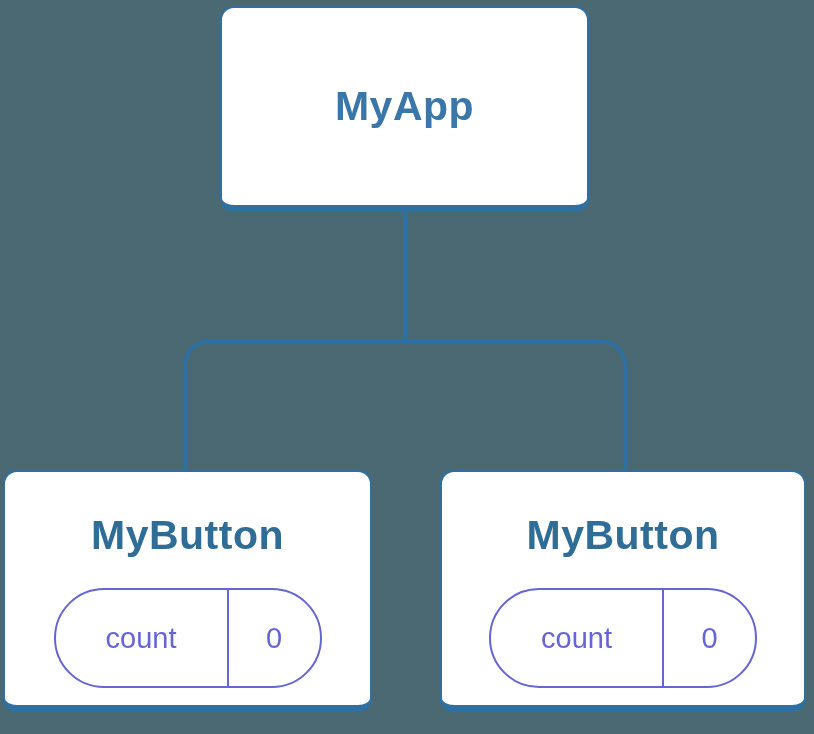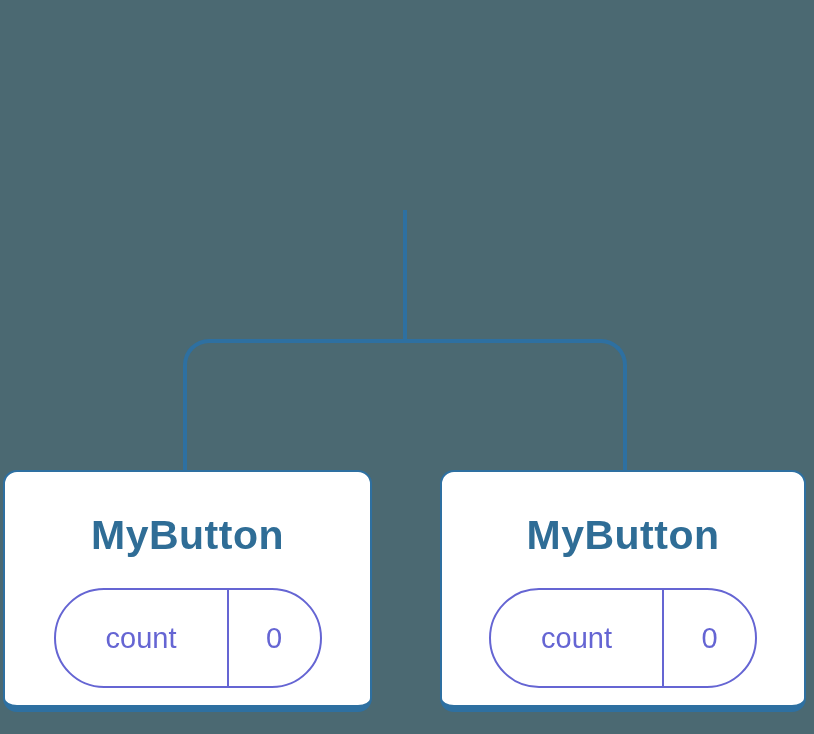--- a/index.html
+++ b/index.html
@@ -84,20 +84,23 @@
   .pill-value {
     flex: 1;
     display: flex; align-items: center; justify-content: center;
   }
 </style>
 </head>
 <body>
 
 <div class="stage" style="--bg: #4B6972; --line: #2E70A1; --card-bg: #FFFFFF; --parent-text: #3A77A8; --child-text: #2F6D96; --state: #6565D3;">
 
+  <div class="card parent">
+    <span class="label parent-label">MyApp</span>
+  </div>
 
   <div class="stem"></div>
   <div class="bracket"></div>
 
   <div class="card child child-left">
     <span class="label child-label">MyButton</span>
     <div class="pill">
       <span class="pill-key">count</span>
       <span class="pill-value">0</span>
     </div>

